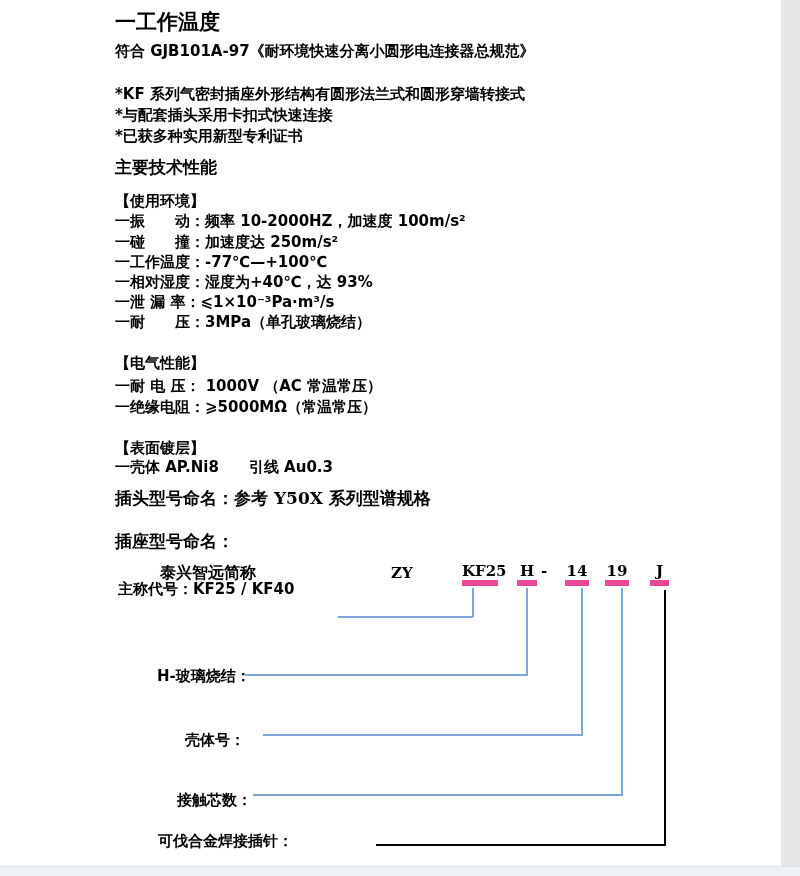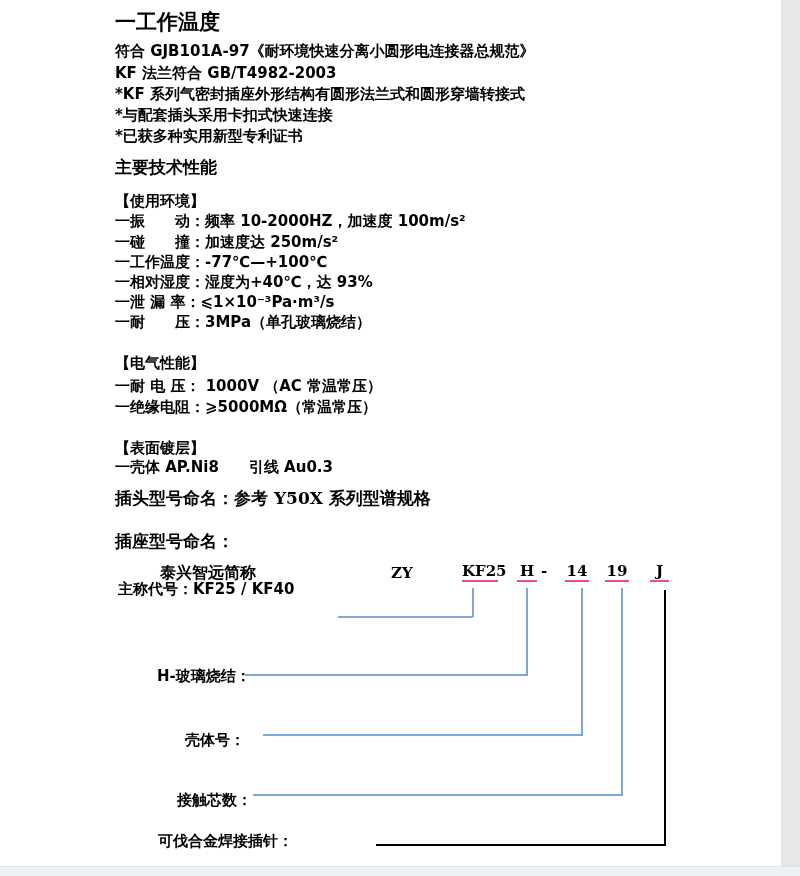--- a/index.html
+++ b/index.html
@@ -15,35 +15,34 @@
   .bottom-strip{position:absolute;left:0;bottom:0;width:800px;height:9px;background:#eef1f6;border-top:1px solid #dfe3ec;}
 
   .t{position:absolute;left:115px;white-space:pre;font-weight:bold;font-size:15px;line-height:18px;}
   .h1{position:absolute;left:115px;font-family:"DejaVu Serif","Liberation Serif",serif;font-weight:bold;font-size:21px;}
   .h2{position:absolute;left:115px;font-family:"DejaVu Serif","Liberation Serif",serif;font-weight:bold;font-size:17px;}
   .h3{position:absolute;left:115px;font-family:"DejaVu Serif","Liberation Serif",serif;font-weight:bold;font-size:17px;}
 
   
   .code{position:absolute;font-family:"DejaVu Serif","Liberation Serif",serif;font-weight:bold;font-size:15px;white-space:pre;}
   .vendor{font-family:"DejaVu Serif","Liberation Serif",serif;font-weight:bold;font-size:16px;text-align:center;}
-  .seg{border-bottom:2px solid #ec4899;text-align:center;display:inline-block;}
+  .seg{border-bottom:6px solid #ec4899;text-align:center;display:inline-block;}
 
   
   .vline{position:absolute;width:2px;background:var(--blue,#7EA6D8);}
   .hline{position:absolute;height:2px;background:var(--blue,#7EA6D8);}
   .vline.black,.hline.black{background:var(--black,#000);}
 </style>
 </head>
 <body>
 
 <div class="page">
 
   <div class="h1" style="top:8px">一工作温度</div>
   <div class="t" style="top:42px">符合 GJB101A-97《耐环境快速分离小圆形电连接器总规范》</div>
-  <div class="t" style="top:64px">KF 法兰符合 GB/T4982-2003</div>
   <div class="t" style="top:106px">*与配套插头采用卡扣式快速连接</div>
   <div class="t" style="top:85px">*KF 系列气密封插座外形结构有圆形法兰式和圆形穿墙转接式</div>
   <div class="t" style="top:127px">*已获多种实用新型专利证书</div>
 
   <div class="h2" style="top:156px">主要技术性能</div>
 
   <div class="t" style="top:192px">【使用环境】</div>
   <div class="t" style="top:212px">一振　　动：频率 10-2000HZ，加速度 100m/s²</div>
   <div class="t" style="top:233px">一碰　　撞：加速度达 250m/s²</div>
   <div class="t" style="top:253px">一工作温度：-77℃—+100℃</div>

